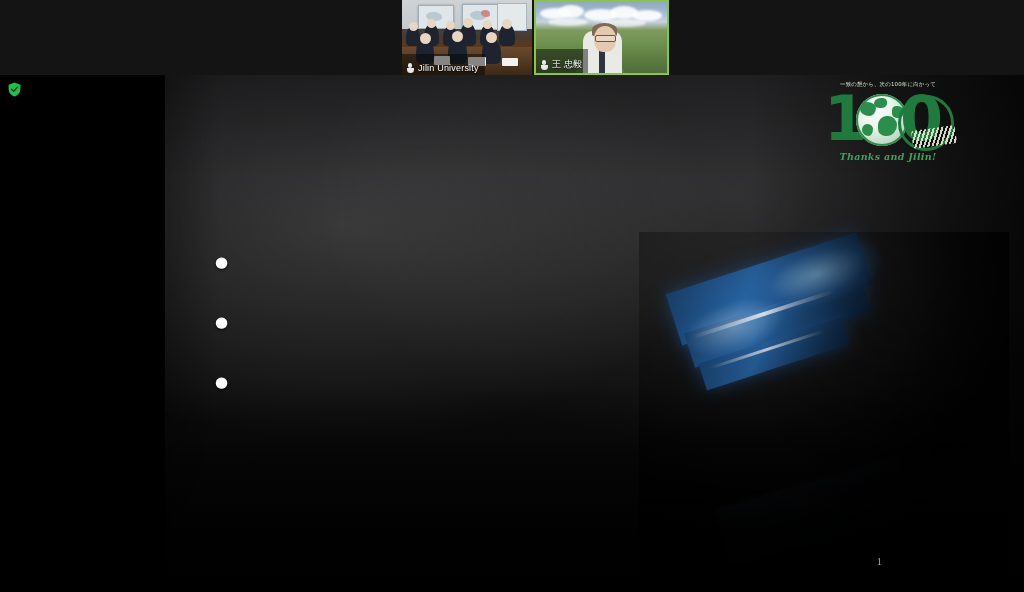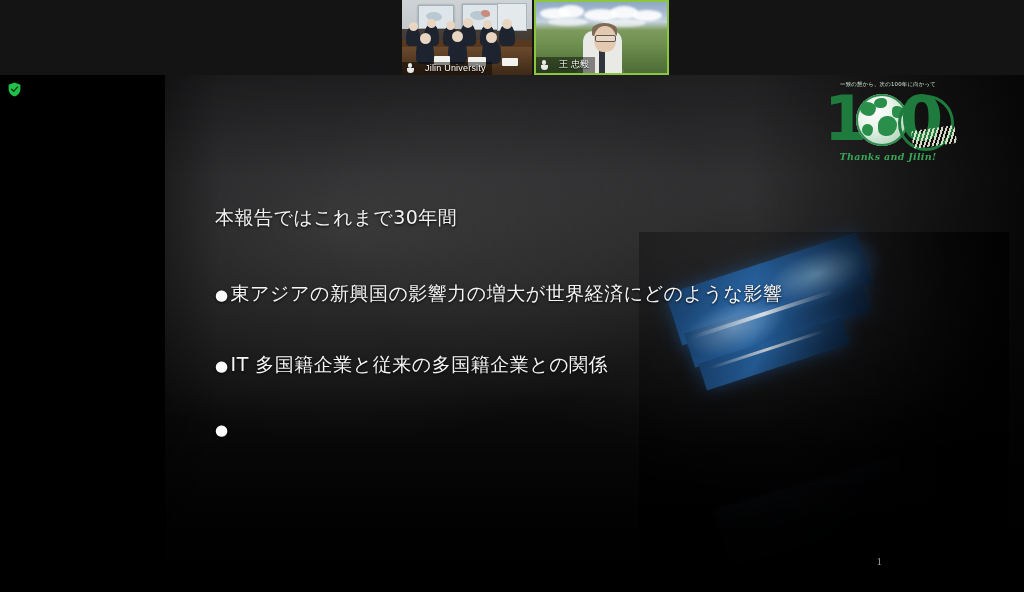--- a/index.html
+++ b/index.html
@@ -125,22 +125,22 @@
     position: absolute; left: 50%; bottom: 0; width: 6px; height: 26px;
     margin-left: -3px;
     background: #30343c;
   }
 
   .tile-label {
     position: absolute;
     left: 0; bottom: 0;
     display: flex;
     align-items: center;
-    gap: 11px;
-    padding: 1px 6px 2px 4px;
+    gap: 4px;
+    padding: 9px 6px 2px 4px;
     background: rgba(0,0,0,.45);
     color: #ffffff;
     font-size: 9px;
     letter-spacing: .2px;
     white-space: nowrap;
     text-shadow: 0 1px 1px rgba(0,0,0,.9);
     font-family: "Liberation Sans", sans-serif;
     max-width: 100%;
     overflow: hidden;
   }
@@ -495,30 +495,27 @@
         </div>
         <span class="digit d2">0</span>
         <div class="ring"></div>
         <div class="wheat"></div>
       </div>
       <div class="thanks">Thanks and Jilin!</div>
     </div>
 
 
     <div class="body-block">
-      <div class="lead">本報告ではこれまで30年間</div>
 
       <div class="bullet first">
         <span class="dot">●</span>
-        <span>東アジアの新興国の影響力の増大が世界経済にどのような影響</span>
       </div>
 
       <div class="bullet">
         <span class="dot">●</span>
-        <span>IT 多国籍企業と従来の多国籍企業との関係</span>
       </div>
 
       <div class="bullet">
         <span class="dot">●</span>
       </div>
     </div>
 
     <div class="page-num">1</div>
 
     <div class="vignette"></div>

